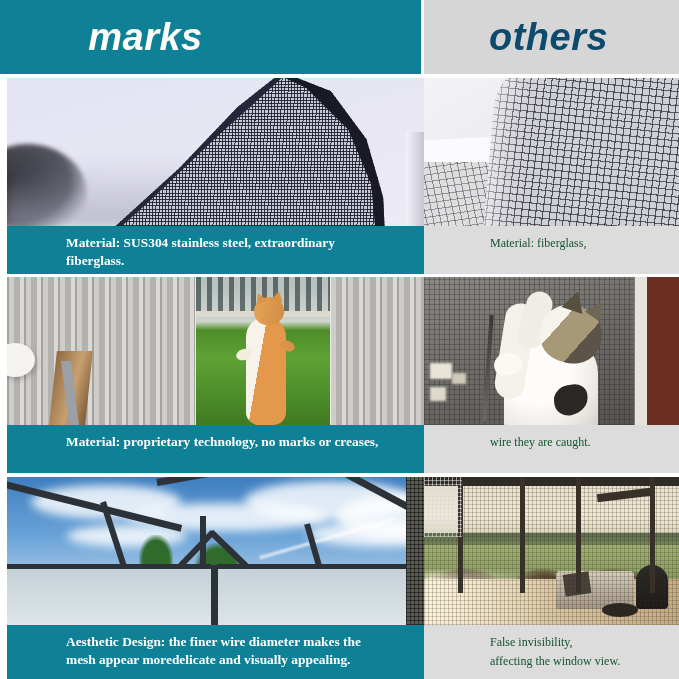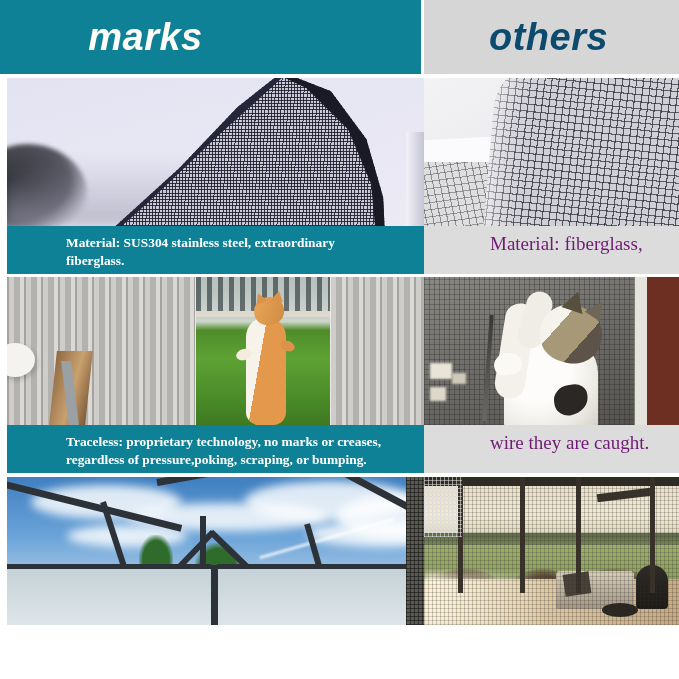--- a/index.html
+++ b/index.html
@@ -78,23 +78,23 @@
     background: #0e8196;
     color: #ffffff;
     font-weight: bold;
     font-size: 13.4px;
     line-height: 17.5px;
     padding: 8px 14px 8px 59px;
     height: 48px;
   }
   .cell-right .caption {
     background: #dcdcdc;
-    color: #701a75;
+    color: #14532d;
     font-weight: normal;
-    font-size: 19px;
+    font-size: 12px;
     line-height: 19px;
     padding: 8px 15px 8px 66px;
     height: 48px;
   }
   .row-3 .cell-left .caption,
   .row-3 .cell-right .caption { height: 54px; }
   .caption-line { display: block; white-space: nowrap; }
 
   
   
@@ -494,22 +494,21 @@
             <div class="cat-body"></div>
             <div class="cat-head"></div>
             <div class="ear-l"></div>
             <div class="ear-r"></div>
             <div class="paw-l"></div>
             <div class="paw-r"></div>
           </div>
         </div>
       </div>
       <div class="caption">
-        <span class="caption-line">Traceless: proprietary technology, no marks or creases,</span>
-        <span class="caption-line">regardless of pressure,poking, scraping, or bumping.</span>
+        <span class="caption-line">Material: proprietary technology, no marks or creases,</span>
       </div>
     </div>
 
     <div class="cell cell-right">
       <div class="photo p2r">
         <div class="screen"></div>
         <div class="glow"></div>
         <div class="glow2"></div>
         <div class="glow3"></div>
         <div class="tear"></div>
@@ -550,20 +549,24 @@
         <div class="beam b4"></div>
         <div class="beam b5"></div>
         <div class="beam b6"></div>
         <div class="beam b7"></div>
         <div class="beam b8"></div>
         <div class="wall w1"></div>
         <div class="wall w2"></div>
         <div class="post"></div>
         <div class="mesh-r"></div>
       </div>
+      <div class="caption">
+        <span class="caption-line">Aesthetic Design: the finer wire diameter makes the</span>
+        <span class="caption-line">mesh appear moredelicate and visually appealing.</span>
+      </div>
     </div>
 
     <div class="cell cell-right">
       <div class="photo p3r">
         <div class="sky"></div>
         <div class="hills"></div>
         <div class="field"></div>
         <div class="scrub s1"></div>
         <div class="scrub s2"></div>
         <div class="scrub s3"></div>
@@ -575,16 +578,20 @@
         <div class="table"></div>
         <div class="ceil"></div>
         <div class="lamp-sh"></div>
         <div class="mull m1"></div>
         <div class="mull m2"></div>
         <div class="mull m3"></div>
         <div class="mull m4"></div>
         <div class="meshoverlay"></div>
         <div class="corner-mesh"></div>
       </div>
+      <div class="caption">
+        <span class="caption-line">False invisibility,</span>
+        <span class="caption-line">affecting the window view.</span>
+      </div>
     </div>
   </div>
 
 </div>
 
 </body></html>

